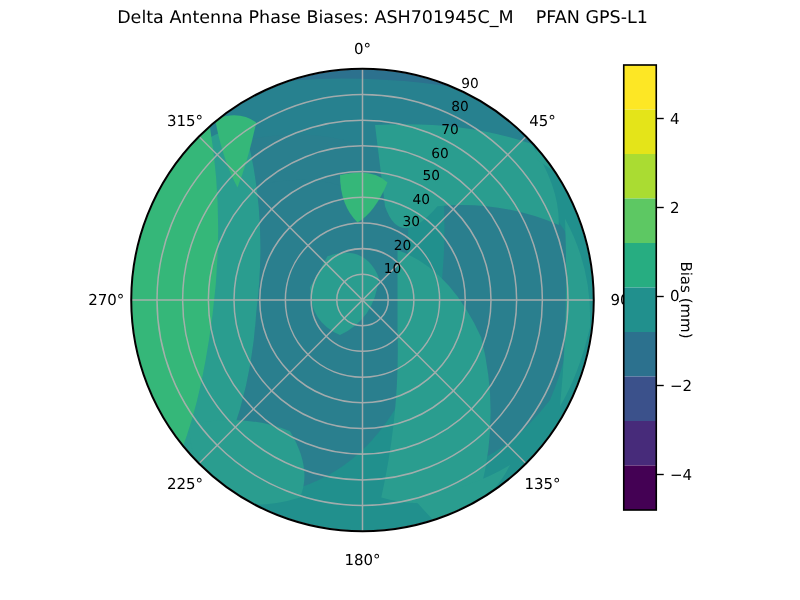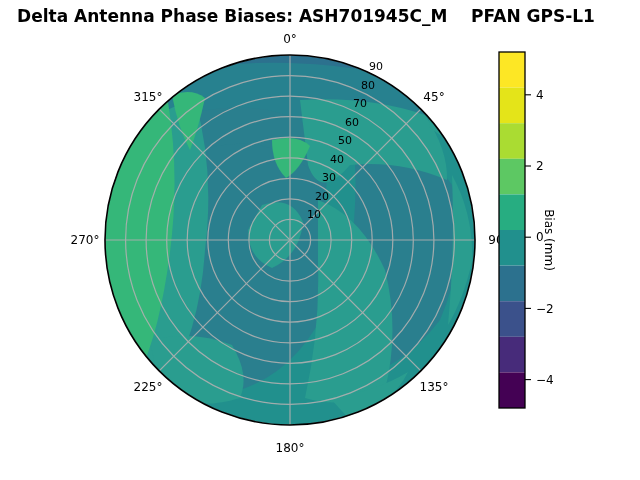--- a/index.html
+++ b/index.html
@@ -4,21 +4,21 @@
 <style>
   html,body{margin:0;padding:0;}
   body{
     width:640px;height:480px;background:#ffffff;
     font-family:"DejaVu Sans","Liberation Sans",sans-serif;
     overflow:hidden;position:relative;
   }
   #figure{position:absolute;inset:0;width:640px;height:480px;}
   .ttl{
     position:absolute;left:0;top:6px;width:612px;text-align:center;
-    font-size:17px;color:#000;white-space:pre;font-weight:bold;
+    font-size:14px;color:#000;white-space:pre;
   }
   .cb-label{
     position:absolute;left:556px;top:150px;width:180px;
     transform-origin:0 0;transform:rotate(90deg);
     font-size:12px;color:#000;text-align:center;
   }
   text{font-family:"DejaVu Sans","Liberation Sans",sans-serif;fill:#000;}
   .ang{font-size:12px;}
   .rad{font-size:11px;}
   .cbt{font-size:12px;}

